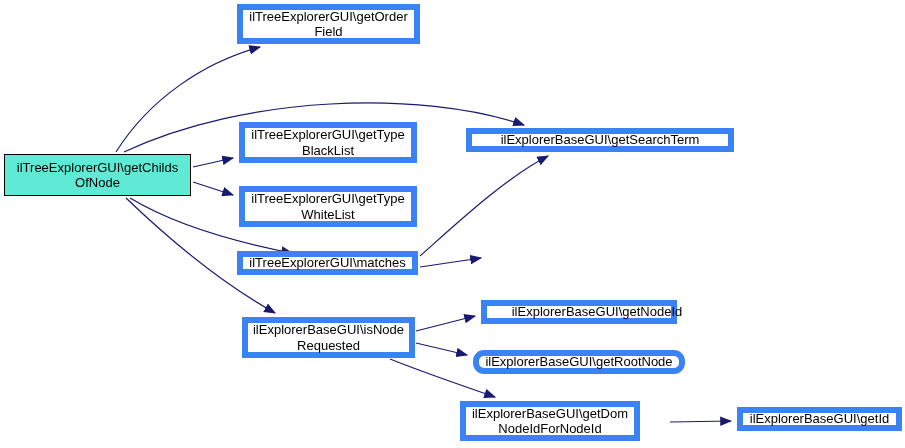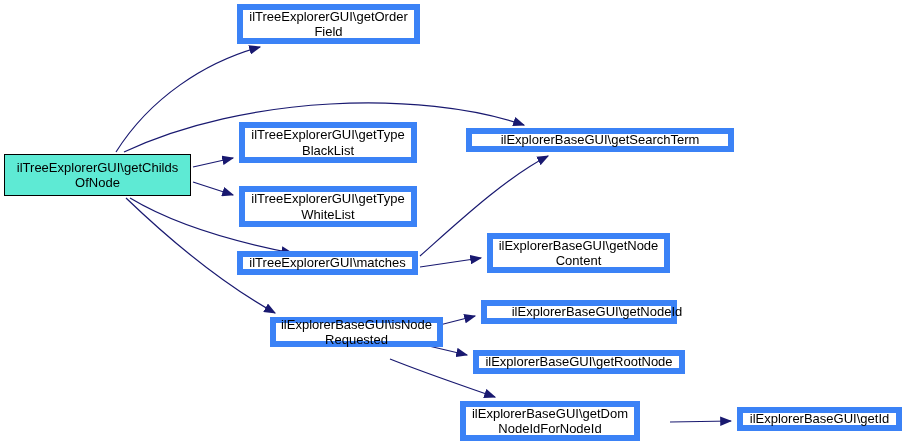--- a/index.html
+++ b/index.html
@@ -80,30 +80,28 @@
 Field</div>
 
   <div class="node" style="left:239px; top:122px; width:178px; height:41px;">ilTreeExplorerGUI\getType
 BlackList</div>
 
   <div class="node" style="left:239px; top:186px; width:178px; height:41px;">ilTreeExplorerGUI\getType
 WhiteList</div>
 
   <div class="node" style="left:237px; top:251px; width:181px; height:24px;">ilTreeExplorerGUI\matches</div>
 
-  <div class="node" style="left:242px; top:317px; width:173px; height:30px;margin-left:28px;">ilExplorerBaseGUI\isNode
+  <div class="node" style="left:242px; top:317px; width:173px; height:41px;">ilExplorerBaseGUI\isNode
 Requested</div>
 
   <div class="node" style="left:466px; top:128px; width:268px; height:24px;">ilExplorerBaseGUI\getSearchTerm</div>
 
-  <div class="node" style="left:487px; top:233px; width:183px; height:40px;">ilExplorerBaseGUI\getNode
-Content</div>
 
   <div class="node" style="left:481px; top:300px; width:196px; height:24px;padding-left:36px;">ilExplorerBaseGUI\getNodeId</div>
 
-  <div class="node" style="left:473px; top:350px; width:212px; height:24px;">ilExplorerBaseGUI\getRootNode</div>
+  <div class="node" style="left:473px; top:350px; width:212px; height:24px;border-radius:11px;">ilExplorerBaseGUI\getRootNode</div>
 
   <div class="node" style="left:460px; top:401px; width:180px; height:40px;">ilExplorerBaseGUI\getDom
 NodeIdForNodeId</div>
 
   <div class="node" style="left:737px; top:407px; width:165px; height:24px;">ilExplorerBaseGUI\getId</div>
 
 </div>
 
 </body></html>

